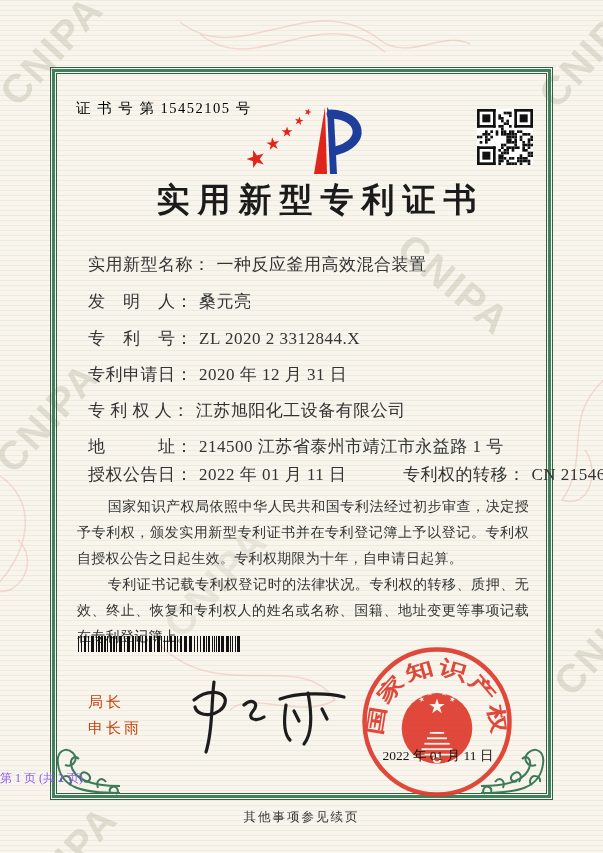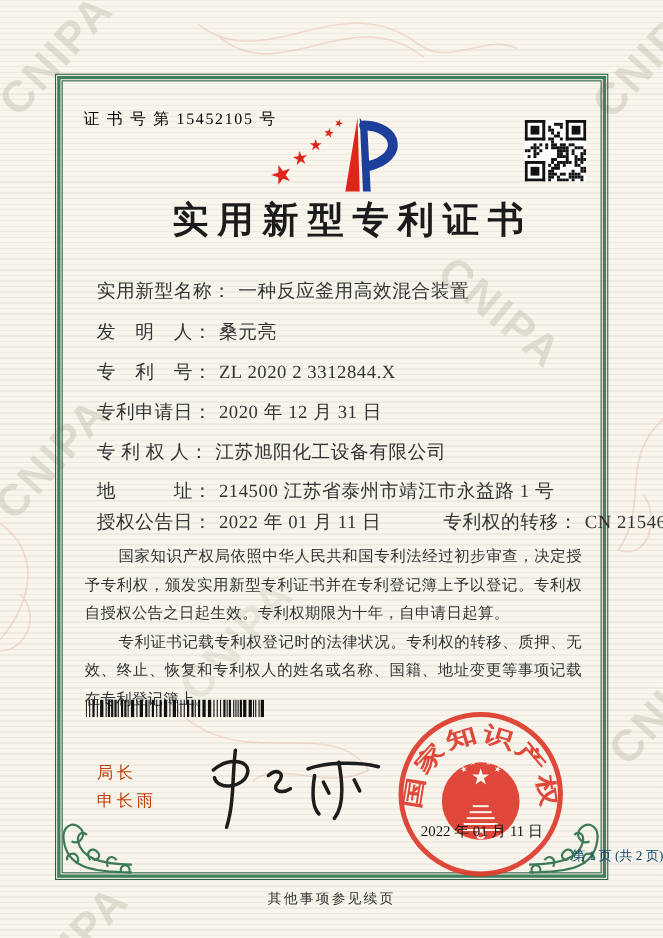--- a/index.html
+++ b/index.html
@@ -43,21 +43,21 @@
     text-align:justify;text-indent:2.2em;letter-spacing:.3px;
   }
   .barcode{position:absolute;left:78px;top:636px;width:164px;height:16px;}
   .signer{position:absolute;left:88px;font-size:15px;color:#c2410c;letter-spacing:3px;}
   .signature{position:absolute;left:168px;top:678px;width:185px;height:78px;}
   .seal{position:absolute;left:360px;top:645px;width:154px;height:154px;opacity:.92;}
   .seal-date{
     position:absolute;left:372px;top:747px;width:132px;text-align:center;
     font-size:13.5px;color:#141414;white-space:nowrap;
   }
-  .page-info{position:absolute;left:0;right:0;top:770px;text-align:right;font-size:12px;color:#0c4a6e;}
+  .page-info{position:absolute;left:0;right:0;top:770px;text-align:left;font-size:12px;color:#8b5cf6;}
   .footer-note{position:absolute;left:0;right:0;top:809px;text-align:center;font-size:12.5px;color:#333;letter-spacing:2px;}
   .ornament{position:absolute;width:70px;height:66px;}
   .ornament.left{left:52px;top:730px;}
   .ornament.right{left:479px;top:730px;transform:scaleX(-1);}
 </style>
 </head>
 <body>
 
 <span class="wm" style="left:-14px;top:28px">CNIPA</span>
 <span class="wm" style="left:525px;top:30px">CNIPA</span>

